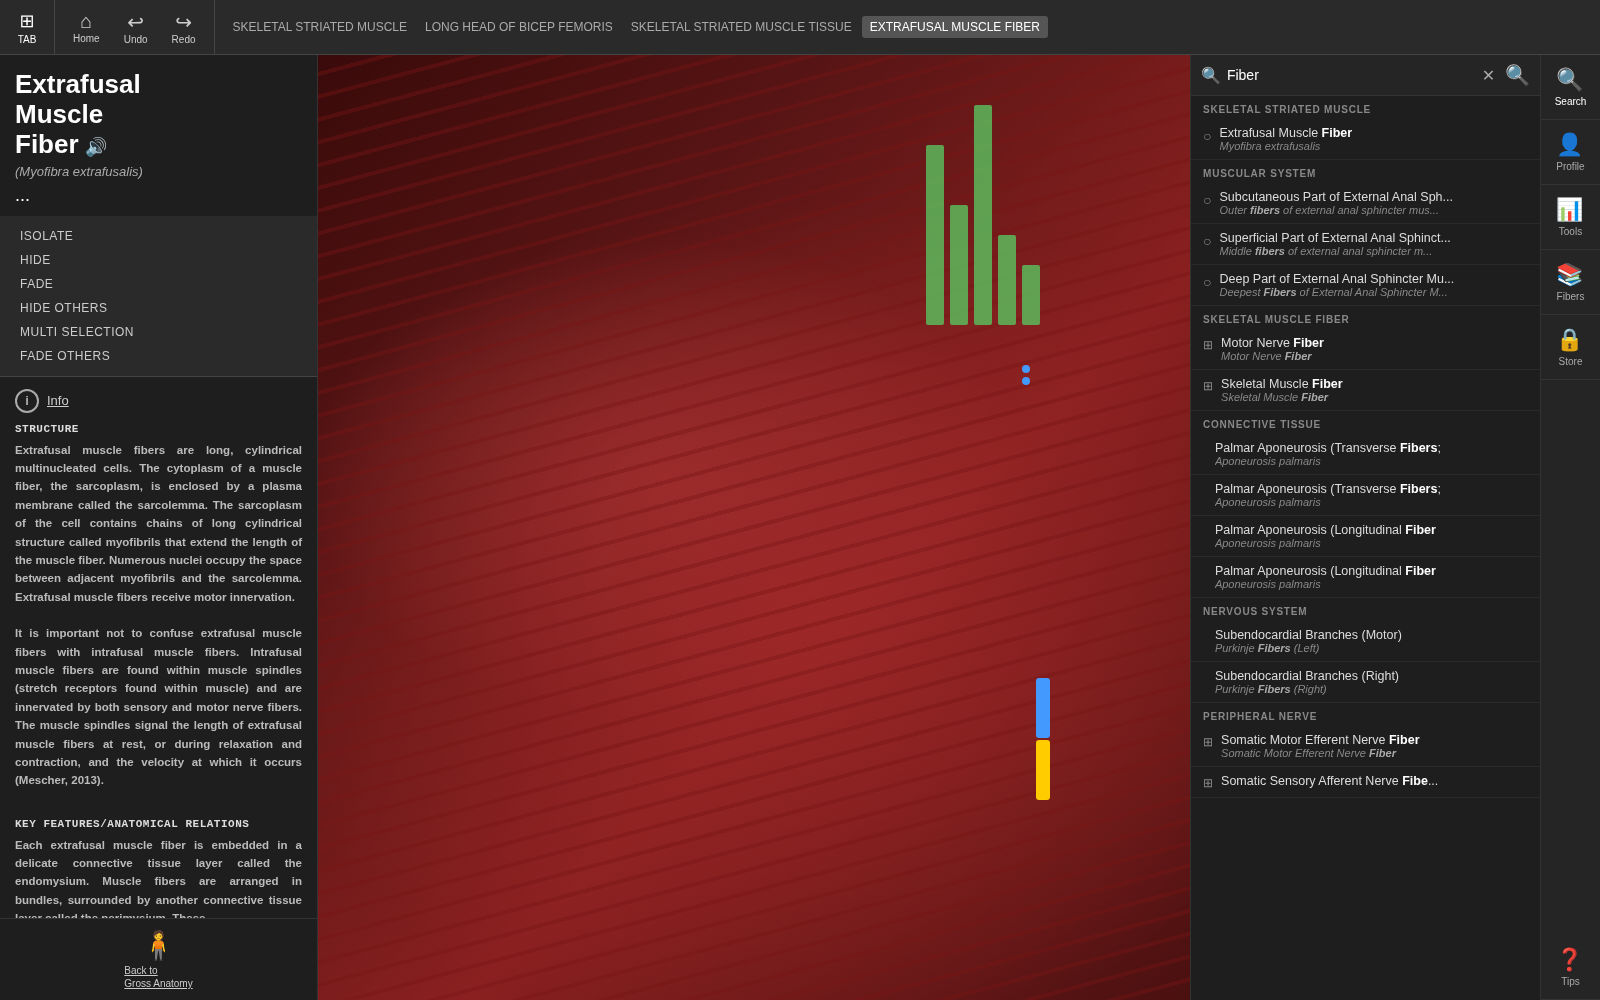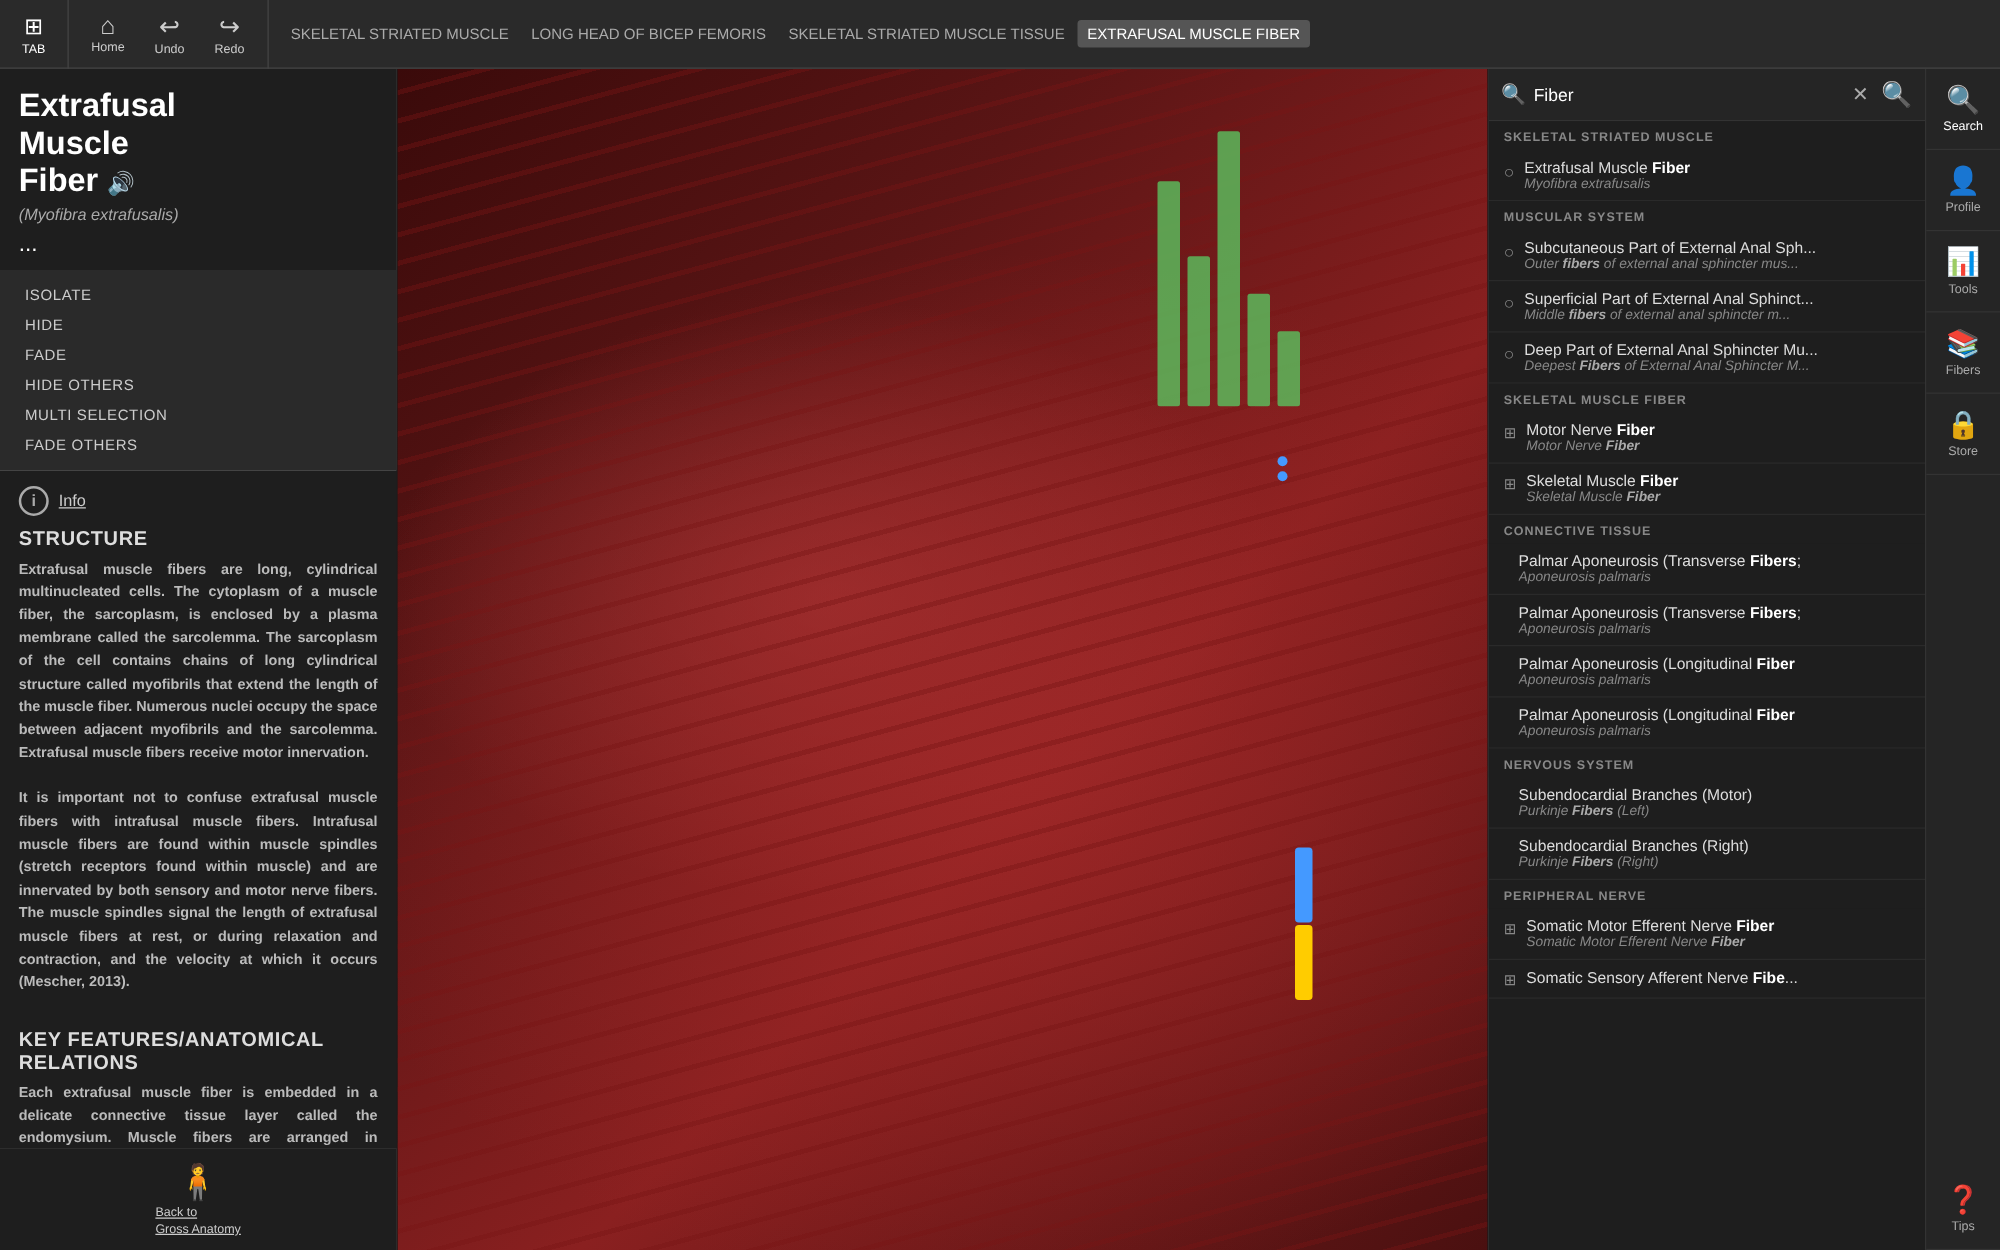--- a/index.html
+++ b/index.html
@@ -130,21 +130,21 @@
       margin-bottom: 10px;
     }
     .info-circle {
       width: 24px; height: 24px;
       border: 2px solid #aaa;
       border-radius: 50%;
       display: flex; align-items: center; justify-content: center;
       color: #aaa; font-size: 13px; font-weight: bold; flex-shrink: 0;
     }
     .info-label { color: #ccc; font-size: 13px; text-decoration: underline; }
-    .section-heading { color: #ddd; font-size: 16px; font-weight: bold; margin: 10px 0 6px; letter-spacing: 0.5px; }
+    .section-heading { color: #ddd; font-size: 11px; font-weight: bold; margin: 10px 0 6px; letter-spacing: 0.5px; font-family: Liberation Mono, monospace; }
     .body-text { color: #bbb; font-size: 11.5px; line-height: 1.6; text-align: justify; font-weight: bold; }
 
     
     #back-btn {
       padding: 10px;
       border-top: 1px solid #333;
       display: flex;
       flex-direction: column;
       align-items: center;
       cursor: pointer;

